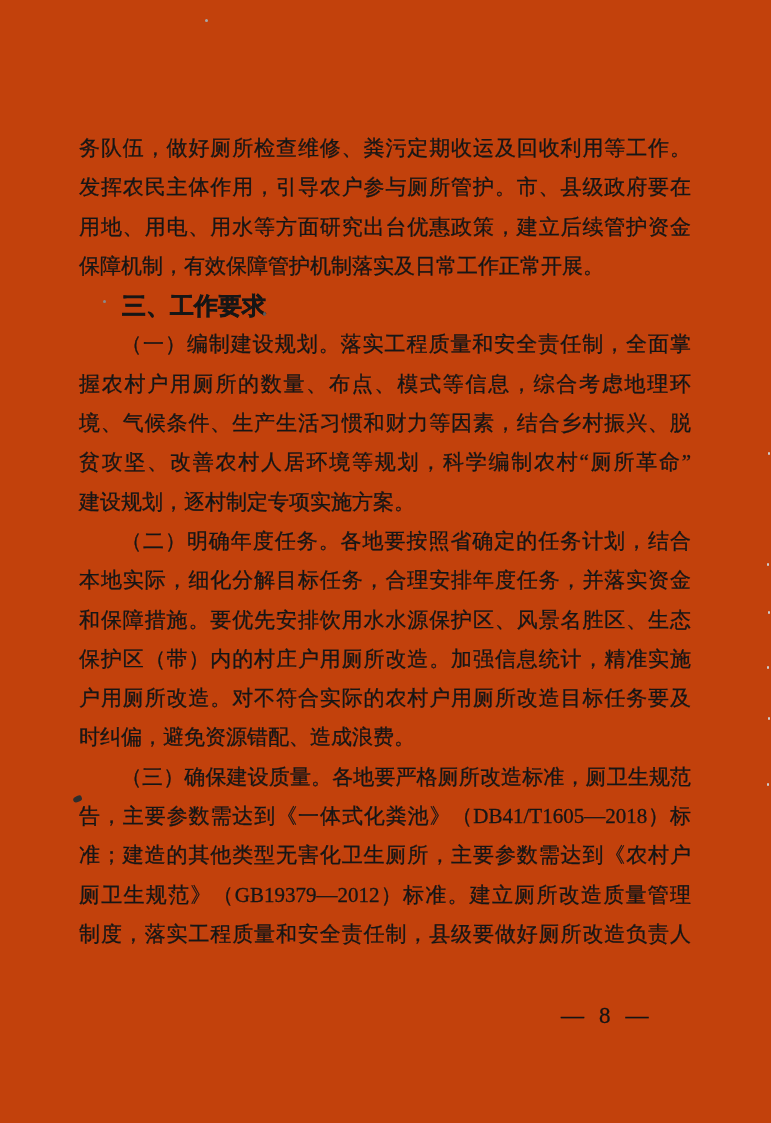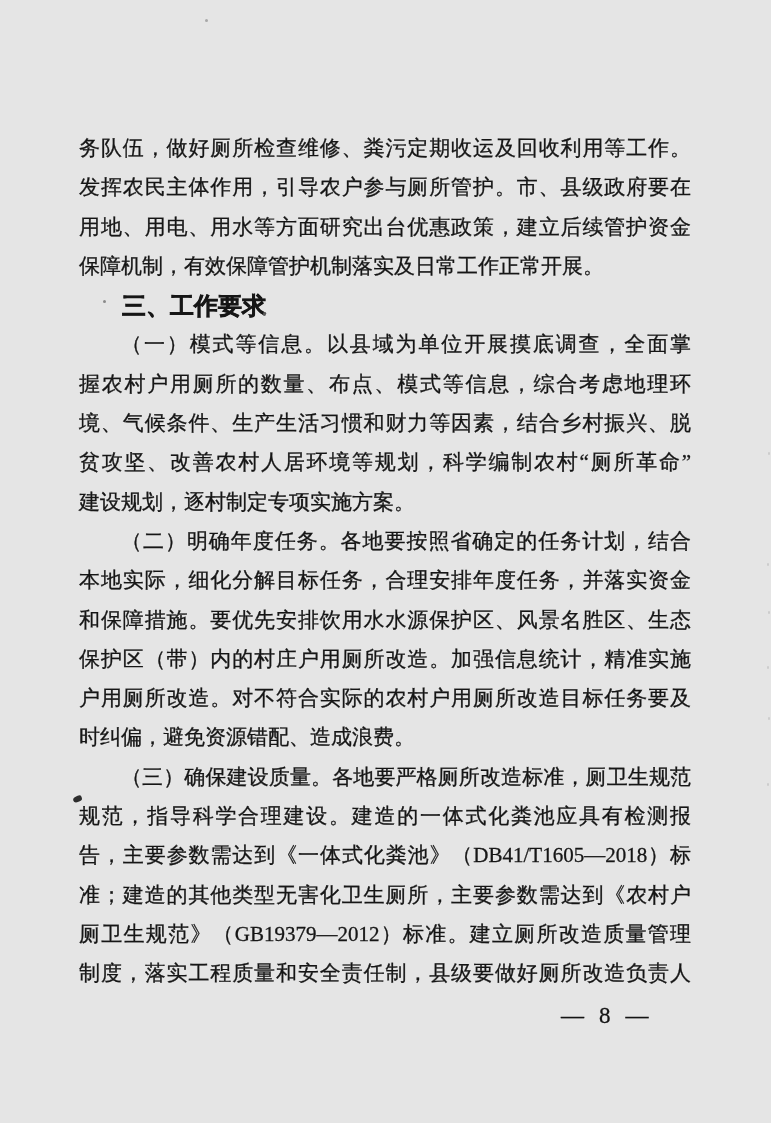--- a/index.html
+++ b/index.html
@@ -4,21 +4,21 @@
 <style>
   html, body {
     margin: 0;
     padding: 0;
     background: #ffffff;
   }
   .page {
     position: relative;
     width: 771px;
     height: 1123px;
-    background: #e5e5e5;
+    background: #c2410c;
     overflow: hidden;
     font-family: "Liberation Serif", serif;
     color: #161616;
   }
   .text-block {
     position: absolute;
     left: 79px;
     top: 129px;
     width: 612px;
     font-size: 21px;
@@ -87,39 +87,38 @@
     <div>
       <div class="line">务队伍，做好厕所检查维修、粪污定期收运及回收利用等工作。</div>
       <div class="line">发挥农民主体作用，引导农户参与厕所管护。市、县级政府要在</div>
       <div class="line">用地、用电、用水等方面研究出台优惠政策，建立后续管护资金</div>
       <div class="line end">保障机制，有效保障管护机制落实及日常工作正常开展。</div>
     </div>
 
     <div class="line heading">三、工作要求</div>
 
     <div>
-      <div class="line indent">（一）模式等信息。以县域为单位开展摸底调查，全面掌</div>
+      <div class="line indent">（一）编制建设规划。落实工程质量和安全责任制，全面掌</div>
       <div class="line">握农村户用厕所的数量、布点、模式等信息，综合考虑地理环</div>
       <div class="line">境、气候条件、生产生活习惯和财力等因素，结合乡村振兴、脱</div>
       <div class="line">贫攻坚、改善农村人居环境等规划，科学编制农村“厕所革命”</div>
       <div class="line end">建设规划，逐村制定专项实施方案。</div>
     </div>
 
     <div>
       <div class="line indent">（二）明确年度任务。各地要按照省确定的任务计划，结合</div>
       <div class="line">本地实际，细化分解目标任务，合理安排年度任务，并落实资金</div>
       <div class="line">和保障措施。要优先安排饮用水水源保护区、风景名胜区、生态</div>
       <div class="line">保护区（带）内的村庄户用厕所改造。加强信息统计，精准实施</div>
       <div class="line">户用厕所改造。对不符合实际的农村户用厕所改造目标任务要及</div>
       <div class="line end">时纠偏，避免资源错配、造成浪费。</div>
     </div>
 
     <div>
       <div class="line indent">（三）确保建设质量。各地要严格厕所改造标准，厕卫生规范</div>
-      <div class="line">规范，指导科学合理建设。建造的一体式化粪池应具有检测报</div>
       <div class="line">告，主要参数需达到《一体式化粪池》（DB41/T1605—2018）标</div>
       <div class="line">准；建造的其他类型无害化卫生厕所，主要参数需达到《农村户</div>
       <div class="line">厕卫生规范》（GB19379—2012）标准。建立厕所改造质量管理</div>
       <div class="line">制度，落实工程质量和安全责任制，县级要做好厕所改造负责人</div>
     </div>
 
   </div>
 
   <div class="footer">
     <span>—</span>

